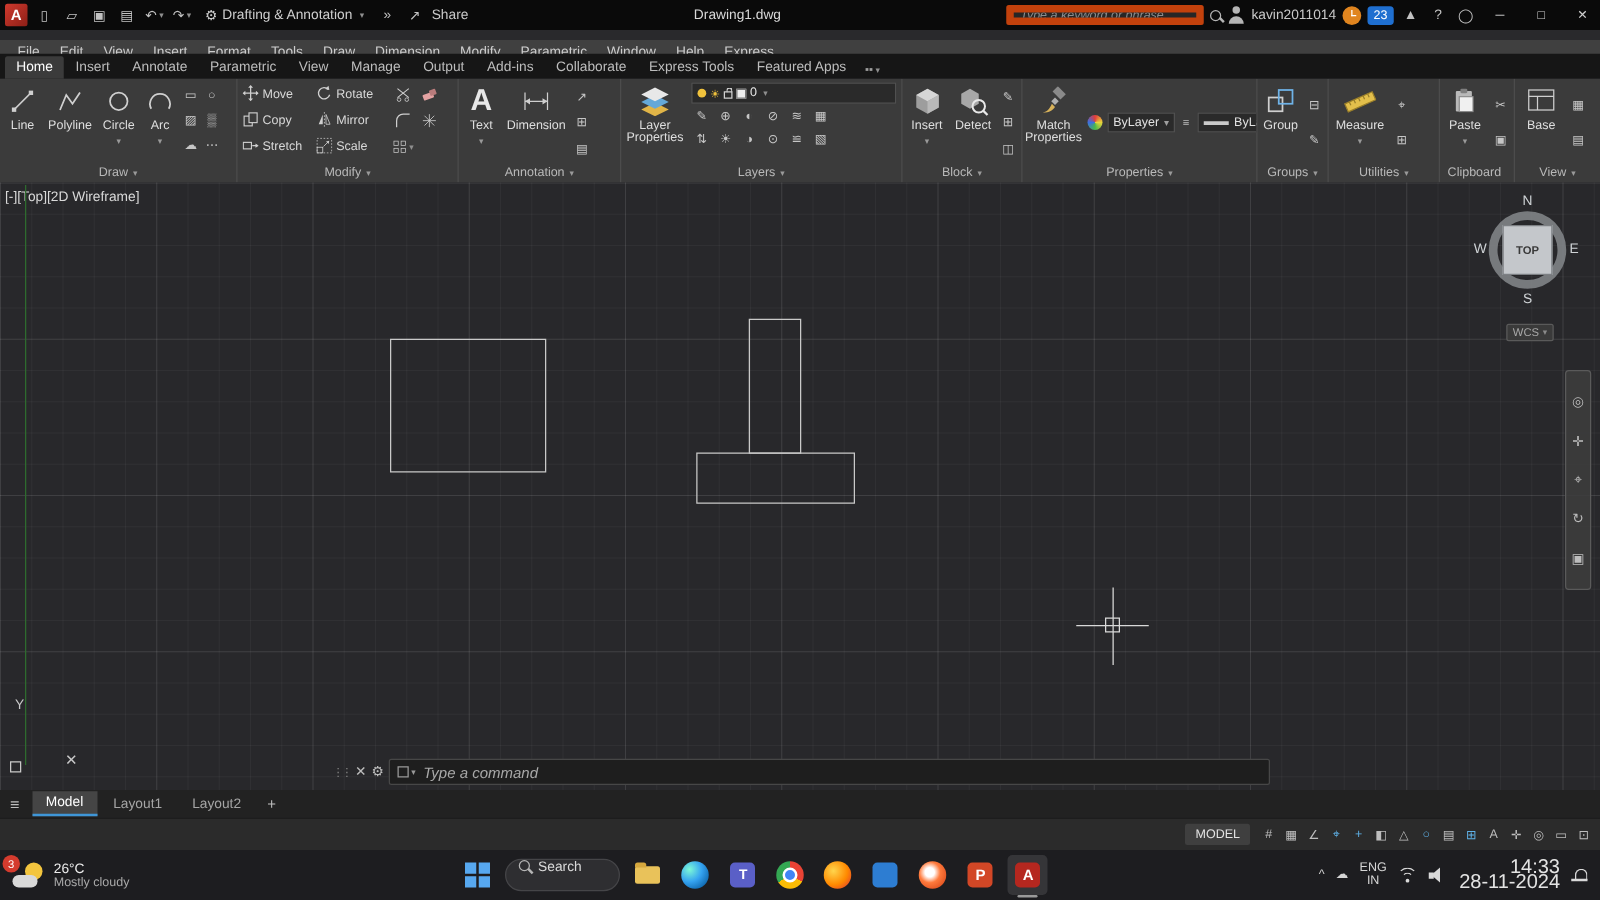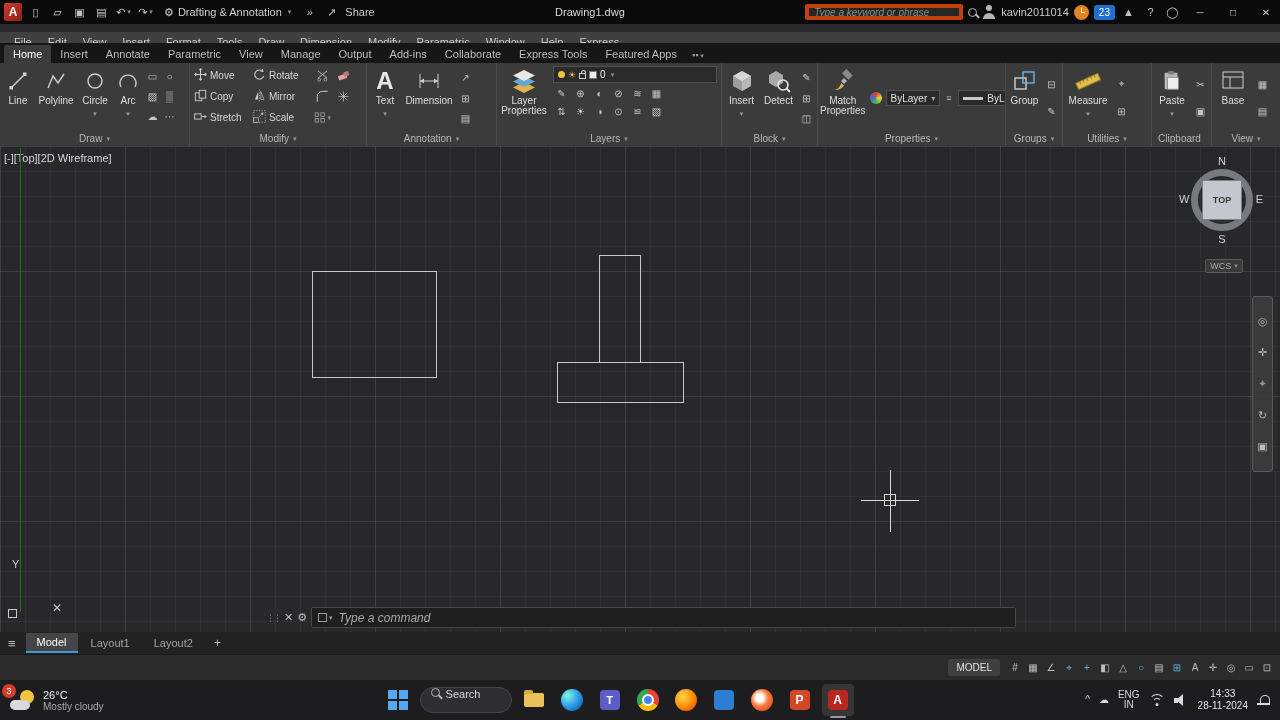--- a/index.html
+++ b/index.html
@@ -7,21 +7,21 @@
   body{font-family:"Liberation Sans",sans-serif;background:#000;color:#d6d6d6;font-size:12px;cursor:default}
   #root{position:relative;width:1280px;height:720px;background:#29292c}
   .band{position:absolute;left:0;right:0}
 
   
   #titlebar{top:0;height:24px;background:#0a0a0a;display:flex;align-items:center;gap:5px;padding-left:4px;font-size:11px;color:#c9c9c9}
   .acad-logo{width:18px;height:18px;border-radius:2px;background:linear-gradient(135deg,#d03a2e,#8d1f17);color:#fff;font-weight:bold;display:flex;align-items:center;justify-content:center;font-size:12px}
   .qi{min-width:17px;height:17px;display:flex;align-items:center;justify-content:center;color:#c2c2c2;font-size:11px}
   .dda::after{content:"▾";font-size:7px;color:#8f8f8f;margin-left:2px}
   .ws-dd{display:flex;align-items:center;gap:4px;padding:2px 5px;color:#cfcfcf}
-  .tb-search{width:158px;height:16px;background:#262626;border:4px solid #c2410c;border-radius:2px;color:#bdbdbd;font-size:10px;padding:0 16px 0 5px;font-family:"Liberation Sans",sans-serif}
+  .tb-search{width:158px;height:16px;background:#262626;border:6px solid #c2410c;border-radius:2px;color:#bdbdbd;font-size:10px;padding:0 16px 0 5px;font-family:"Liberation Sans",sans-serif}
   .tb-search::placeholder{font-style:italic;color:#8d8d8d}
   .mag{width:9px;height:9px;border:1.5px solid #b5b5b5;border-radius:50%;position:relative;display:inline-block}
   .mag::after{content:"";position:absolute;width:5px;height:1.5px;background:#b5b5b5;right:-4px;bottom:-1px;transform:rotate(45deg)}
   .uicon{position:relative;width:14px;height:14px}
   .uicon::before{content:"";position:absolute;top:0;left:4px;width:6px;height:6px;border-radius:50%;background:#b5b5b5}
   .uicon::after{content:"";position:absolute;bottom:0;left:1px;width:12px;height:6px;border-radius:6px 6px 0 0;background:#b5b5b5}
   .clock{width:15px;height:15px;border-radius:50%;background:#e0851f;position:relative}
   .clock::before{content:"";position:absolute;left:7px;top:3px;width:1.5px;height:5px;background:#fff}
   .clock::after{content:"";position:absolute;left:7px;top:7px;width:4px;height:1.5px;background:#fff}
   .trial{background:#1f6fd0;color:#fff;border-radius:3px;padding:0 5px;height:15px;display:flex;align-items:center;font-size:10px}
@@ -149,21 +149,21 @@
   .tray{display:flex;align-items:center;gap:9px;padding-right:10px}
   .trtxt{font-size:10px;color:#d6d6d6;text-align:center;line-height:10px}
   .i-wifi{position:relative;width:16px;height:12px}
   .i-wifi::before,.i-wifi::after{content:"";position:absolute;left:50%;border:1.6px solid #d9d9d9;border-color:#d9d9d9 transparent transparent transparent;border-radius:50%}
   .i-wifi::before{width:14px;height:14px;transform:translateX(-50%);top:0}
   .i-wifi::after{width:7px;height:7px;transform:translateX(-50%);top:4px}
   .i-wifi b{position:absolute;bottom:0;left:50%;transform:translateX(-50%);width:3px;height:3px;border-radius:50%;background:#d9d9d9}
   .i-vol{position:relative;width:15px;height:12px}
   .i-vol::before{content:"";position:absolute;left:0;top:3.5px;width:4px;height:5px;background:#d9d9d9}
   .i-vol::after{content:"";position:absolute;left:2px;top:0;border-right:7px solid #d9d9d9;border-top:6px solid transparent;border-bottom:6px solid transparent}
-  .timeblk{font-size:10px;color:#e3e3e3;text-align:center;line-height:12px}
+  .timeblk{font-size:16px;color:#e3e3e3;text-align:right;line-height:12px}
   .i-bell{width:13px;height:13px;position:relative}
   .i-bell::before{content:"";position:absolute;left:2.5px;top:1px;width:8px;height:8px;border:1.5px solid #d9d9d9;border-bottom:none;border-radius:8px 8px 0 0}
   .i-bell::after{content:"";position:absolute;left:0;bottom:2px;width:13px;height:1.5px;background:#d9d9d9}
 </style>
 </head>
 <body>
 
 <div id="root">
 
   <header id="titlebar" class="band">

